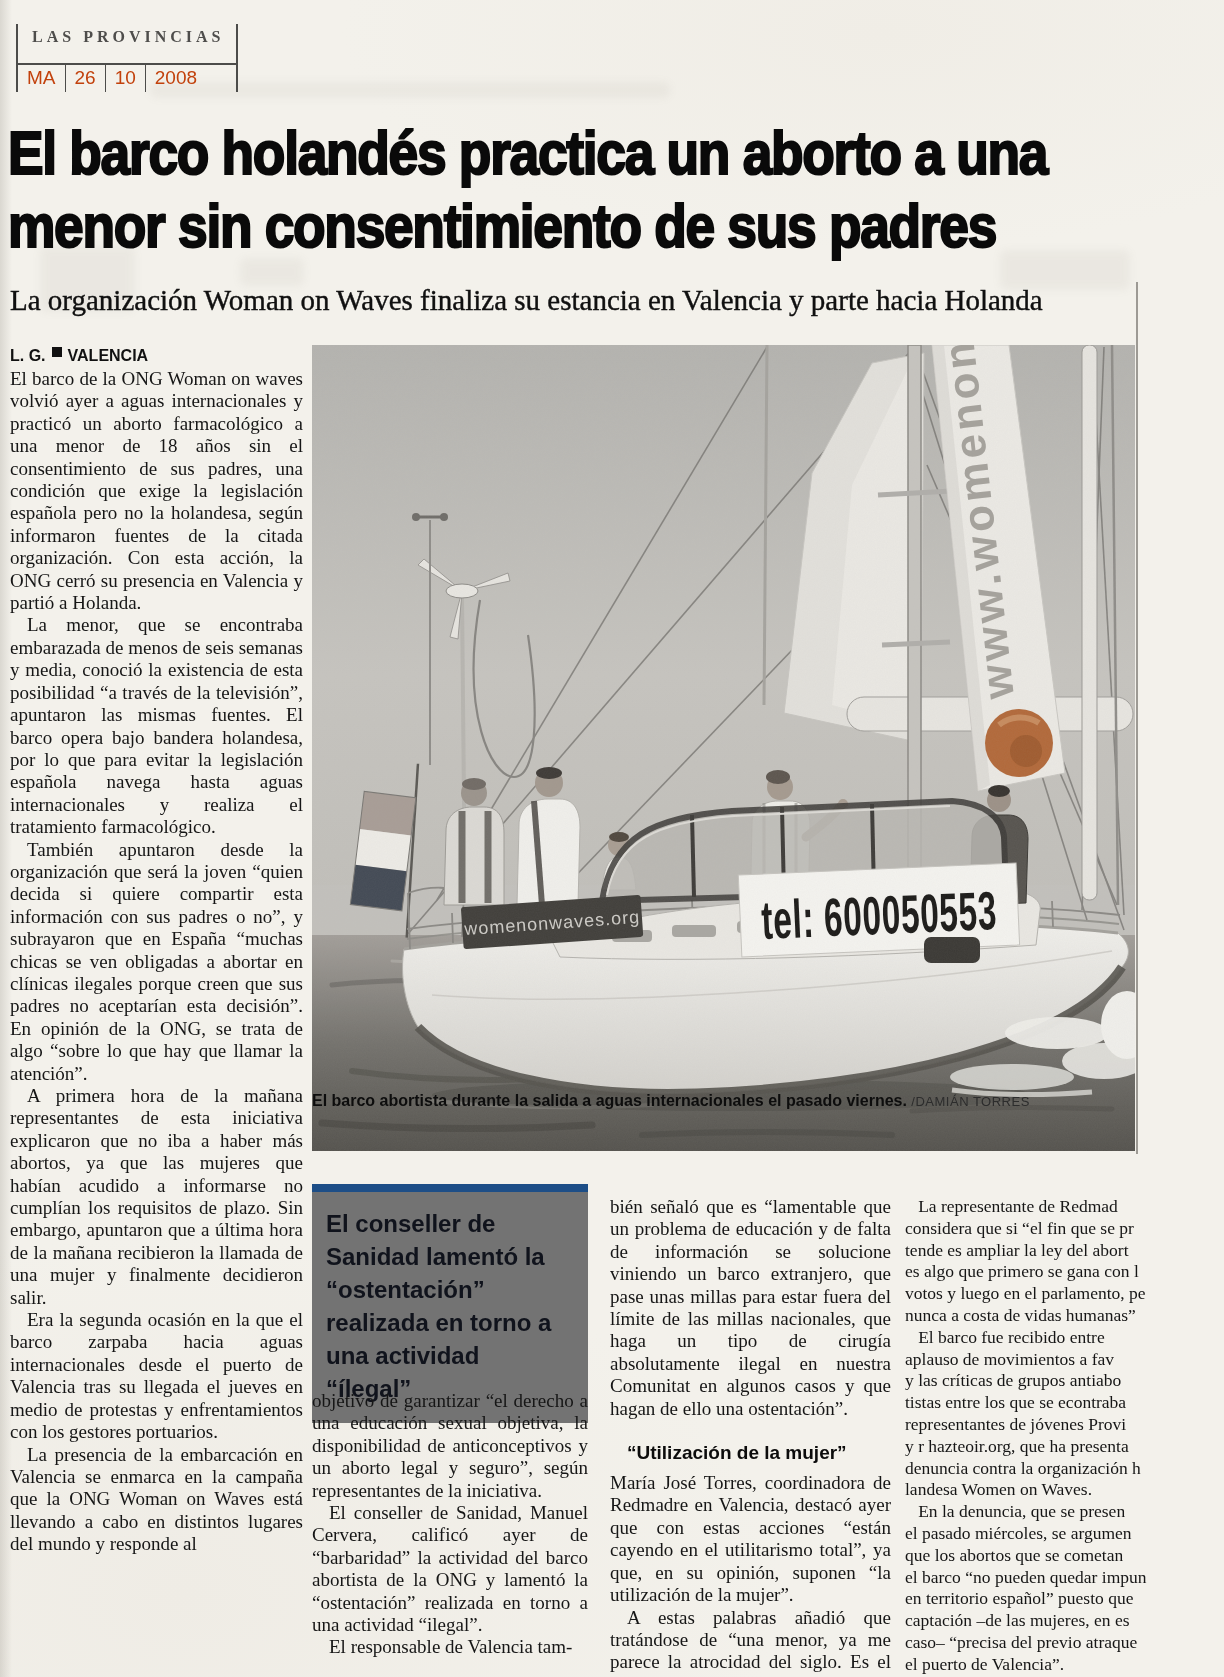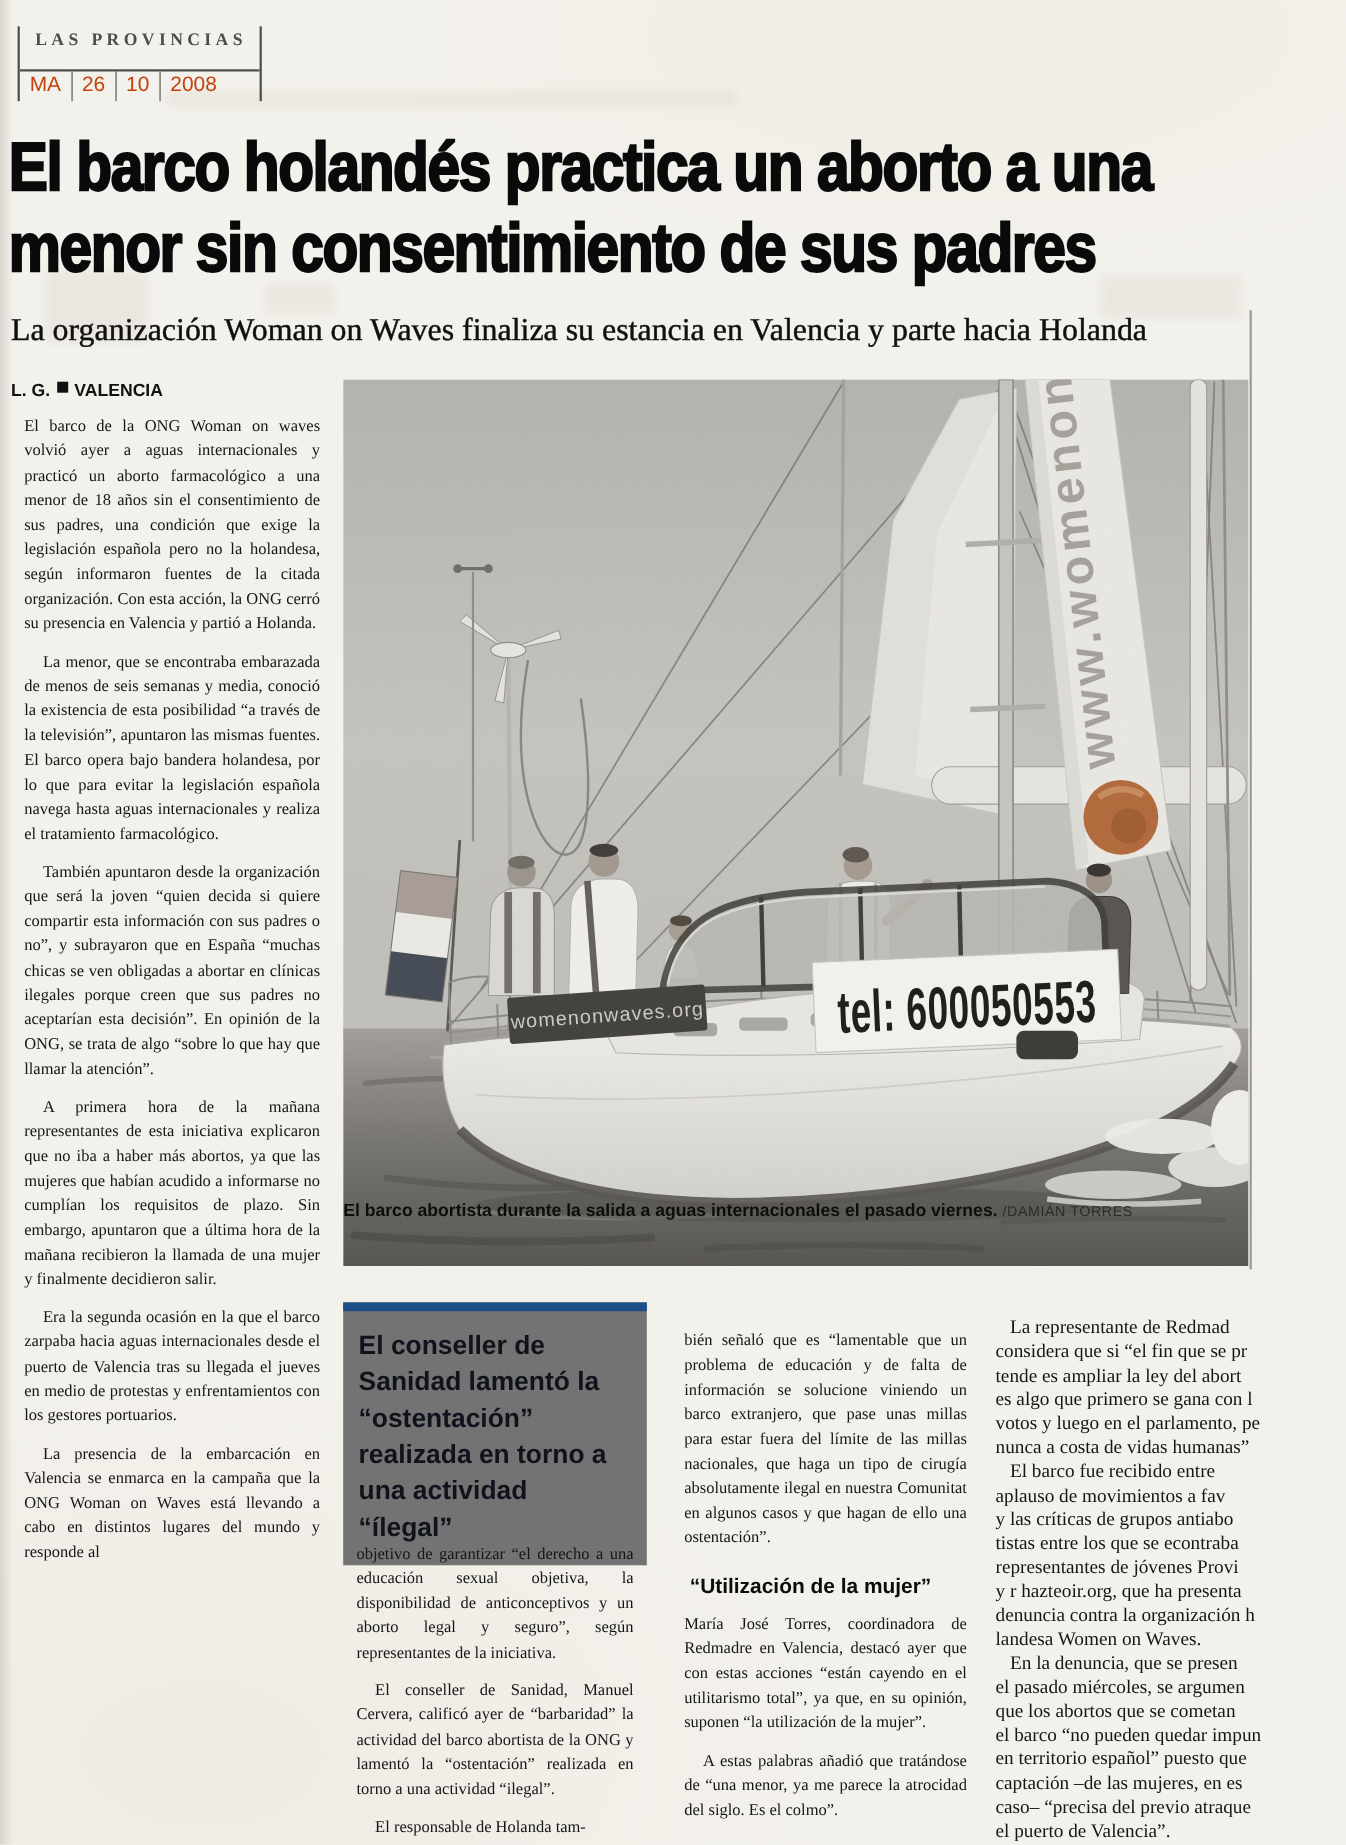--- a/index.html
+++ b/index.html
@@ -30,21 +30,21 @@
   .headline-line{font-family:"Liberation Sans",sans-serif;font-weight:700;font-size:62px;
     letter-spacing:-1.5px;-webkit-text-stroke:2.2px #0a0a0a;white-space:nowrap;
     transform:scaleX(.86);transform-origin:0 50%;line-height:73px;}
 
   .subtitle{left:10px;top:284px;width:1120px;font-size:29px;color:#101010;
     -webkit-text-stroke:.4px #101010;white-space:nowrap;}
 
   .vrule{left:1136px;top:282px;width:2px;height:872px;background:#77756f;opacity:.7;}
 
   
-  .bodycol p{margin:12px;font-size:15px;line-height:22.4px;text-align:justify;text-indent:17px;}
+  .bodycol p{margin:0;font-size:19px;line-height:22.4px;text-align:justify;text-indent:17px;}
   .bodycol p.noindent{text-indent:0;}
   .col1{left:10px;top:347px;width:293px;}
   .byline{font-family:"Liberation Sans",sans-serif;font-weight:700;font-size:16px;color:#111;
     margin-bottom:3px;display:flex;align-items:flex-start;gap:6px;}
   .byline .sq{display:inline-block;width:10px;height:10px;background:#111;}
 
   .photoframe{left:312px;top:345px;width:823px;height:806px;}
 
   .caption{left:312px;top:1092px;width:900px;font-family:"Liberation Sans",sans-serif;white-space:nowrap;}
   .cap-main{font-weight:700;font-size:16px;color:#0d0d0d;}
@@ -287,21 +287,21 @@
   <span class="cap-credit">/DAMIÁN TORRES</span>
 </div>
 
 <div class="abs pullquote">
   <div class="pullquote-text">El conseller de Sanidad lamentó la “ostentación” realizada en torno a una actividad “ílegal”</div>
 </div>
 
 <div class="abs bodycol col2">
   <p class="noindent">objetivo de garantizar “el derecho a una educación sexual objetiva, la disponibilidad de anticonceptivos y un aborto legal y seguro”, según representantes de la iniciativa.</p>
   <p>El conseller de Sanidad, Manuel Cervera, calificó ayer de “barbaridad” la actividad del barco abortista de la ONG y lamentó la “ostentación” realizada en torno a una actividad “ilegal”.</p>
-  <p>El responsable de Holanda tam-</p>
+  <p>El responsable de Valencia tam-</p>
 </div>
 
 <div class="abs bodycol col3">
   <p class="noindent">bién señaló que es “lamentable que un problema de educación y de falta de información se solucione viniendo un barco extranjero, que pase unas millas para estar fuera del límite de las millas nacionales, que haga un tipo de cirugía absolutamente ilegal en nuestra Comunitat en algunos casos y que hagan de ello una ostentación”.</p>
   <p class="subhead">“Utilización de la mujer”</p>
   <p class="noindent">María José Torres, coordinadora de Redmadre en Valencia, destacó ayer que con estas acciones “están cayendo en el utilitarismo total”, ya que, en su opinión, suponen “la utilización de la mujer”.</p>
   <p>A estas palabras añadió que tratándose de “una menor, ya me parece la atrocidad del siglo. Es el colmo”.</p>
 </div>
 
 <div class="abs col4">   La representante de Redmad

